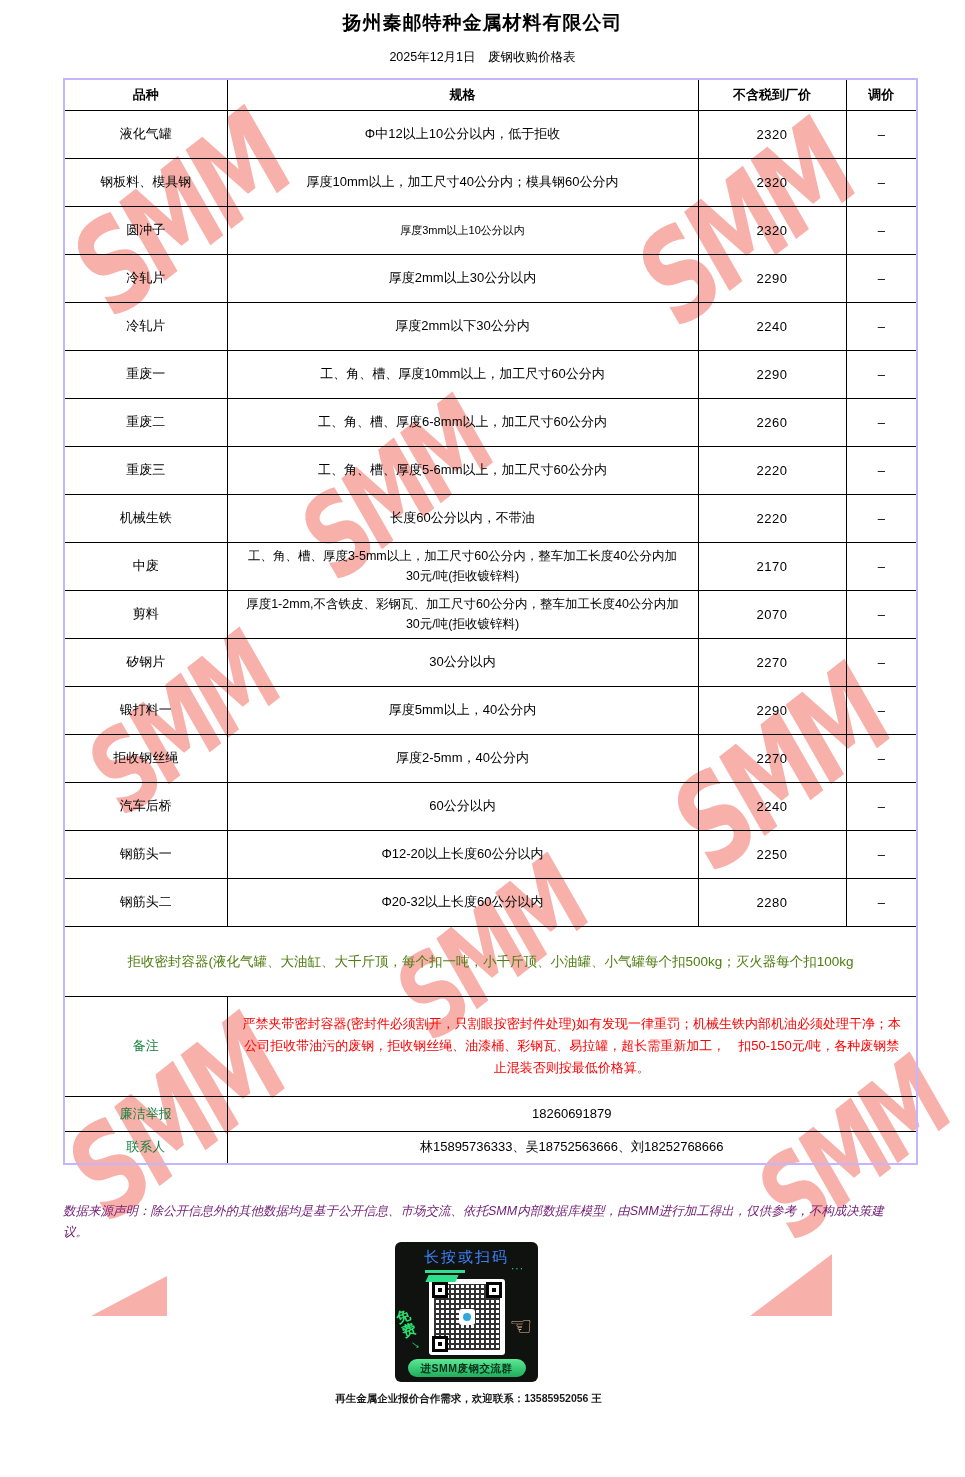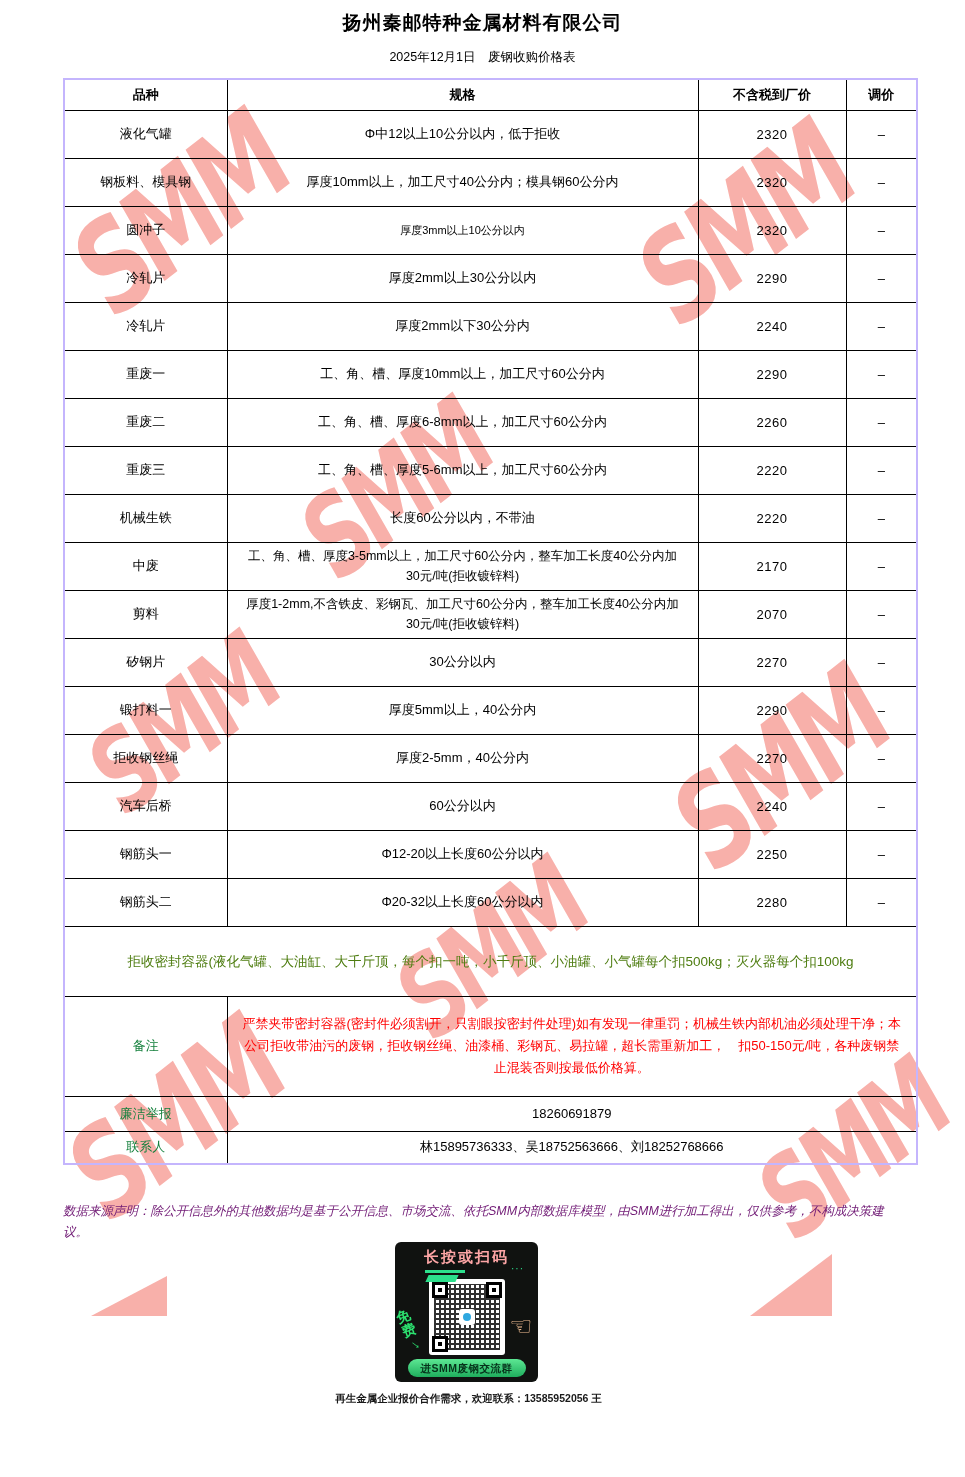--- a/index.html
+++ b/index.html
@@ -76,21 +76,21 @@
 
   
   .disclaimer {
     position:absolute; left:63px; top:1201px; width:845px;
     font-style:italic; font-size:12.5px; line-height:21px; color:#701a75;
   }
   .qr-card {
     position:absolute; left:395px; top:1242px; width:143px; height:140px;
     background:#101210; border-radius:6px; overflow:visible;
   }
-  .qr-title { color:#fca5a5; font-weight:bold; font-size:15px; letter-spacing:2px;
+  .qr-title { color:#3b82f6; font-weight:normal; font-size:15px; letter-spacing:2px;
               text-align:center; padding-top:6px; }
   .qr-bar { position:relative; height:6px; margin:2px 14px 0 30px; }
   .qr-bar .seg { position:absolute; left:0; top:1px; width:40px; height:3px; background:#2ce08c; }
   .qr-bar .dots { position:absolute; right:0; top:-6px; color:#2ce08c; font-size:10px; letter-spacing:1px; }
   .qr-mid { position:relative; width:76px; height:76px; margin:4px auto 0 auto; }
   .qr-box { position:absolute; inset:0; background:#fff; border-radius:3px; }
   .qr-noise { position:absolute; inset:5px;
     background:
       repeating-linear-gradient(0deg,#000 0 2px,transparent 2px 5px),
       repeating-linear-gradient(90deg,#000 0 2px,transparent 2px 5px);

